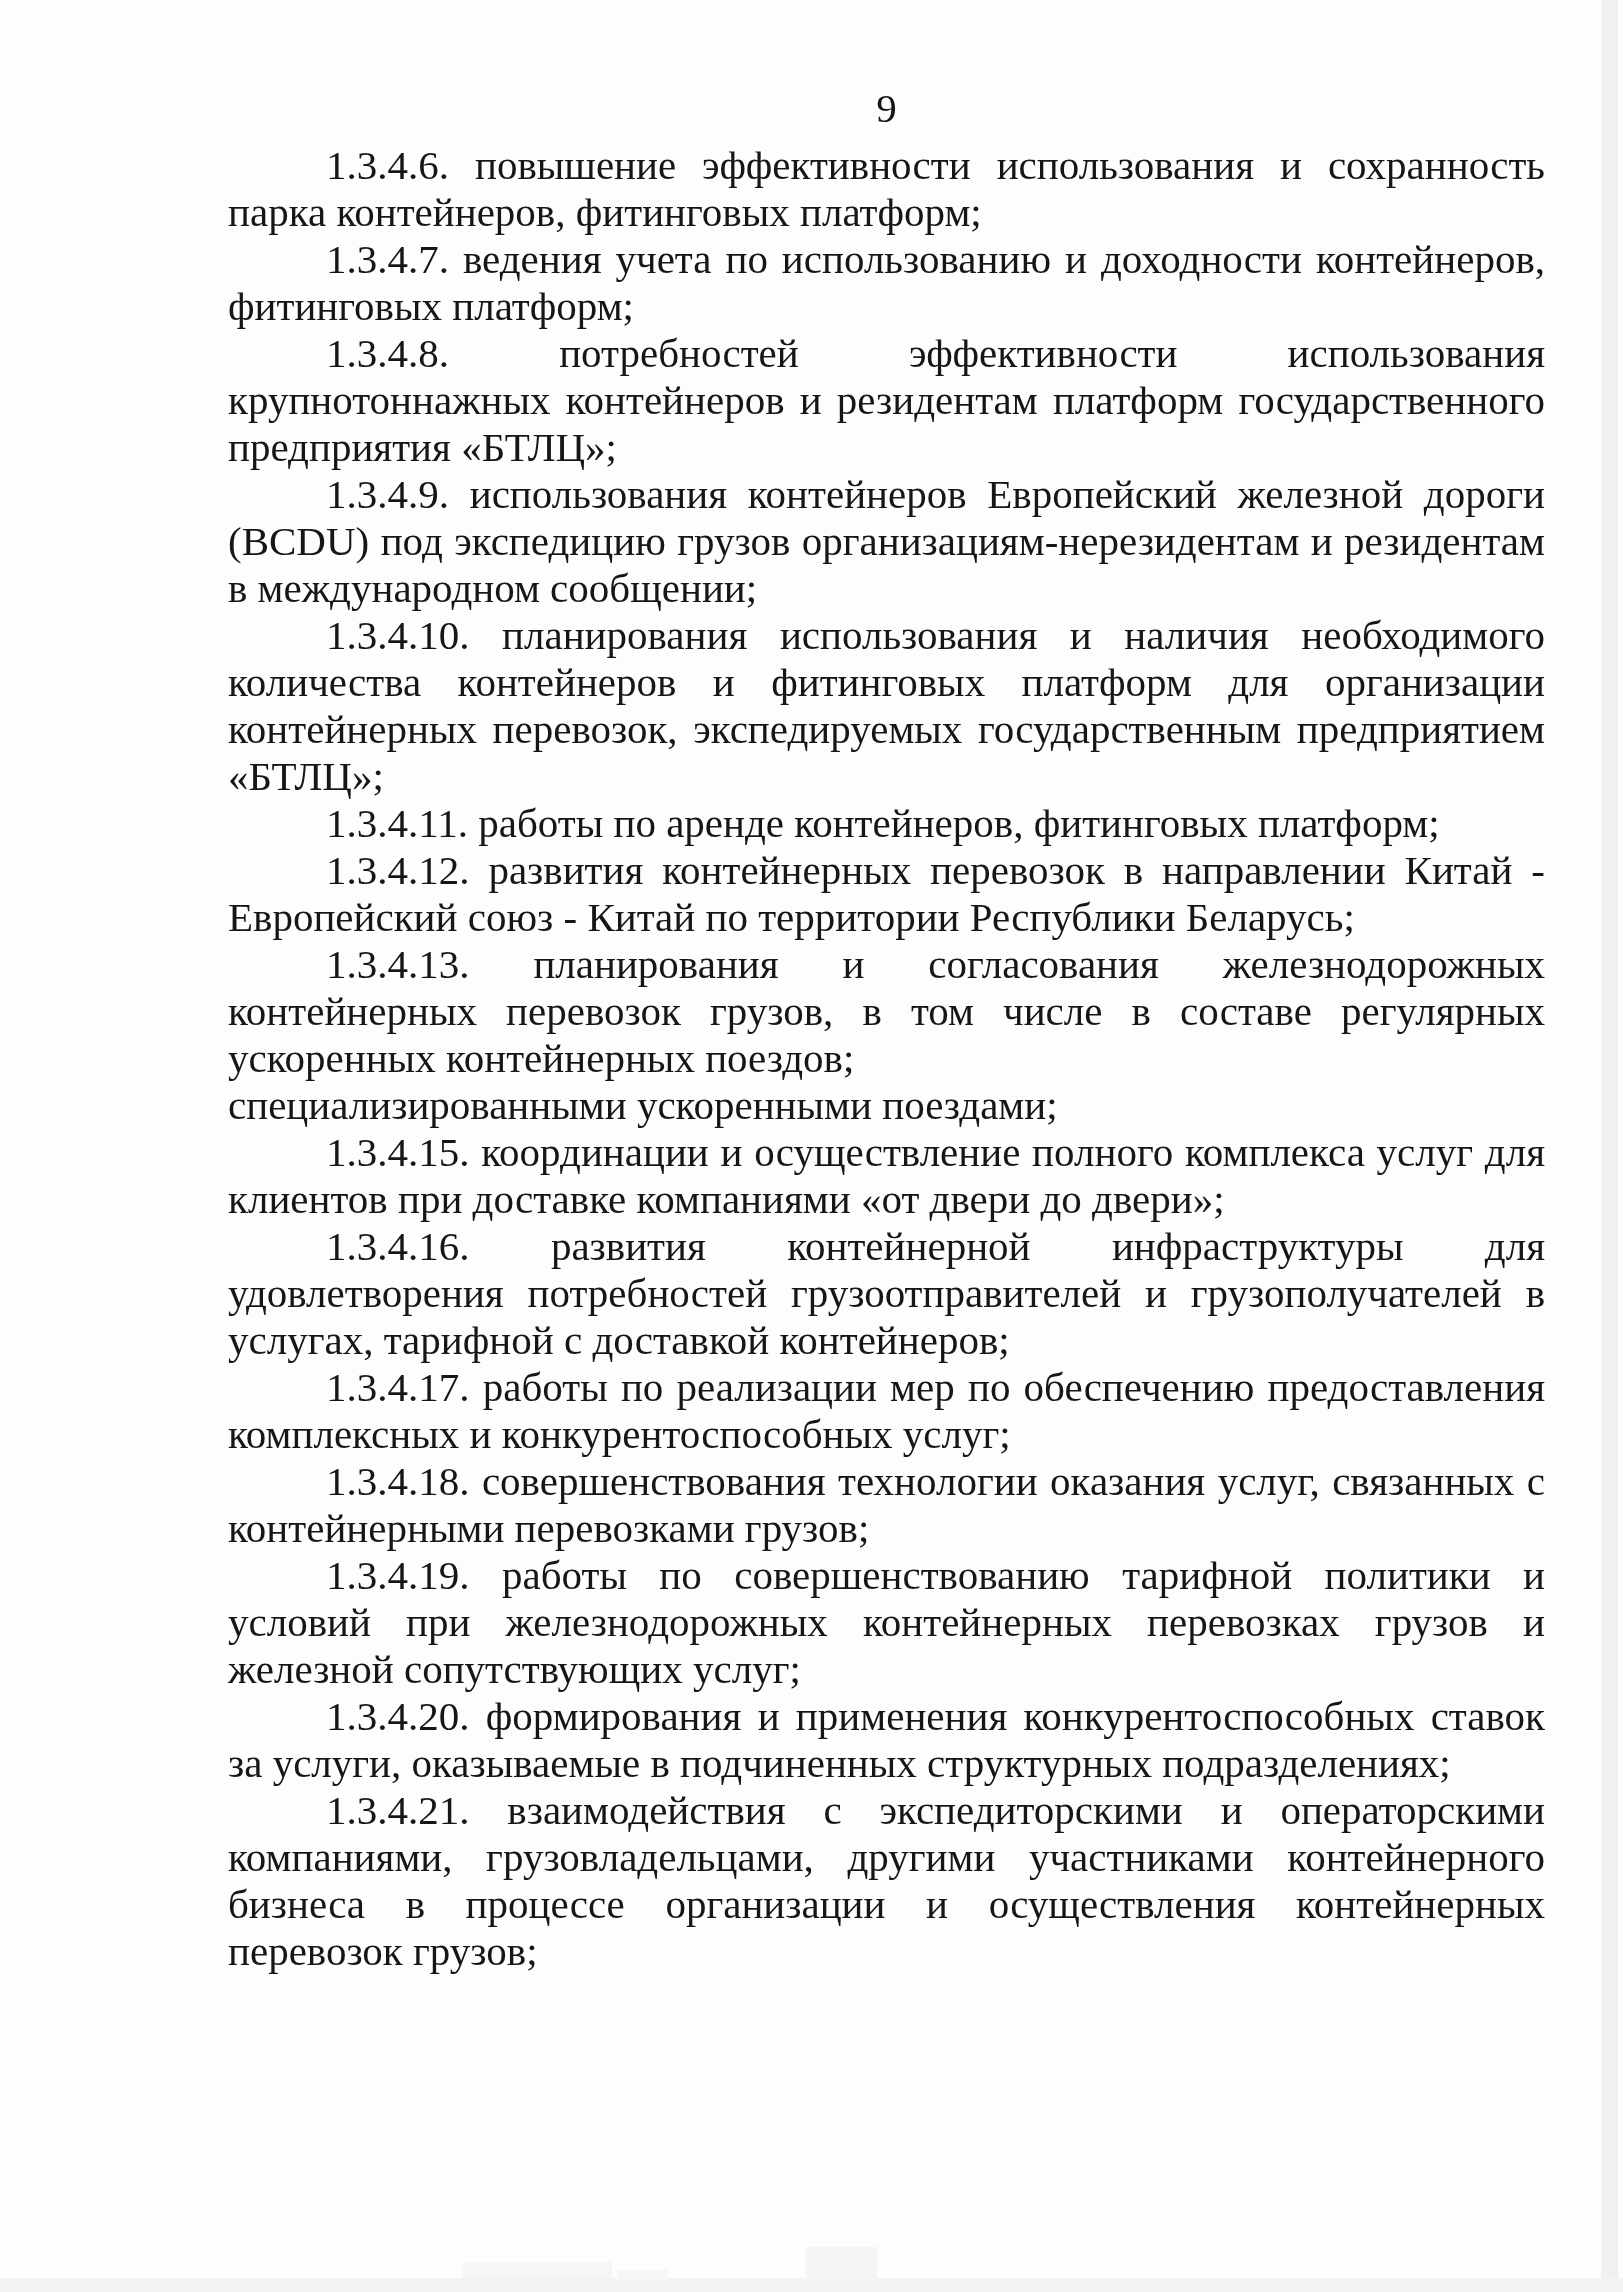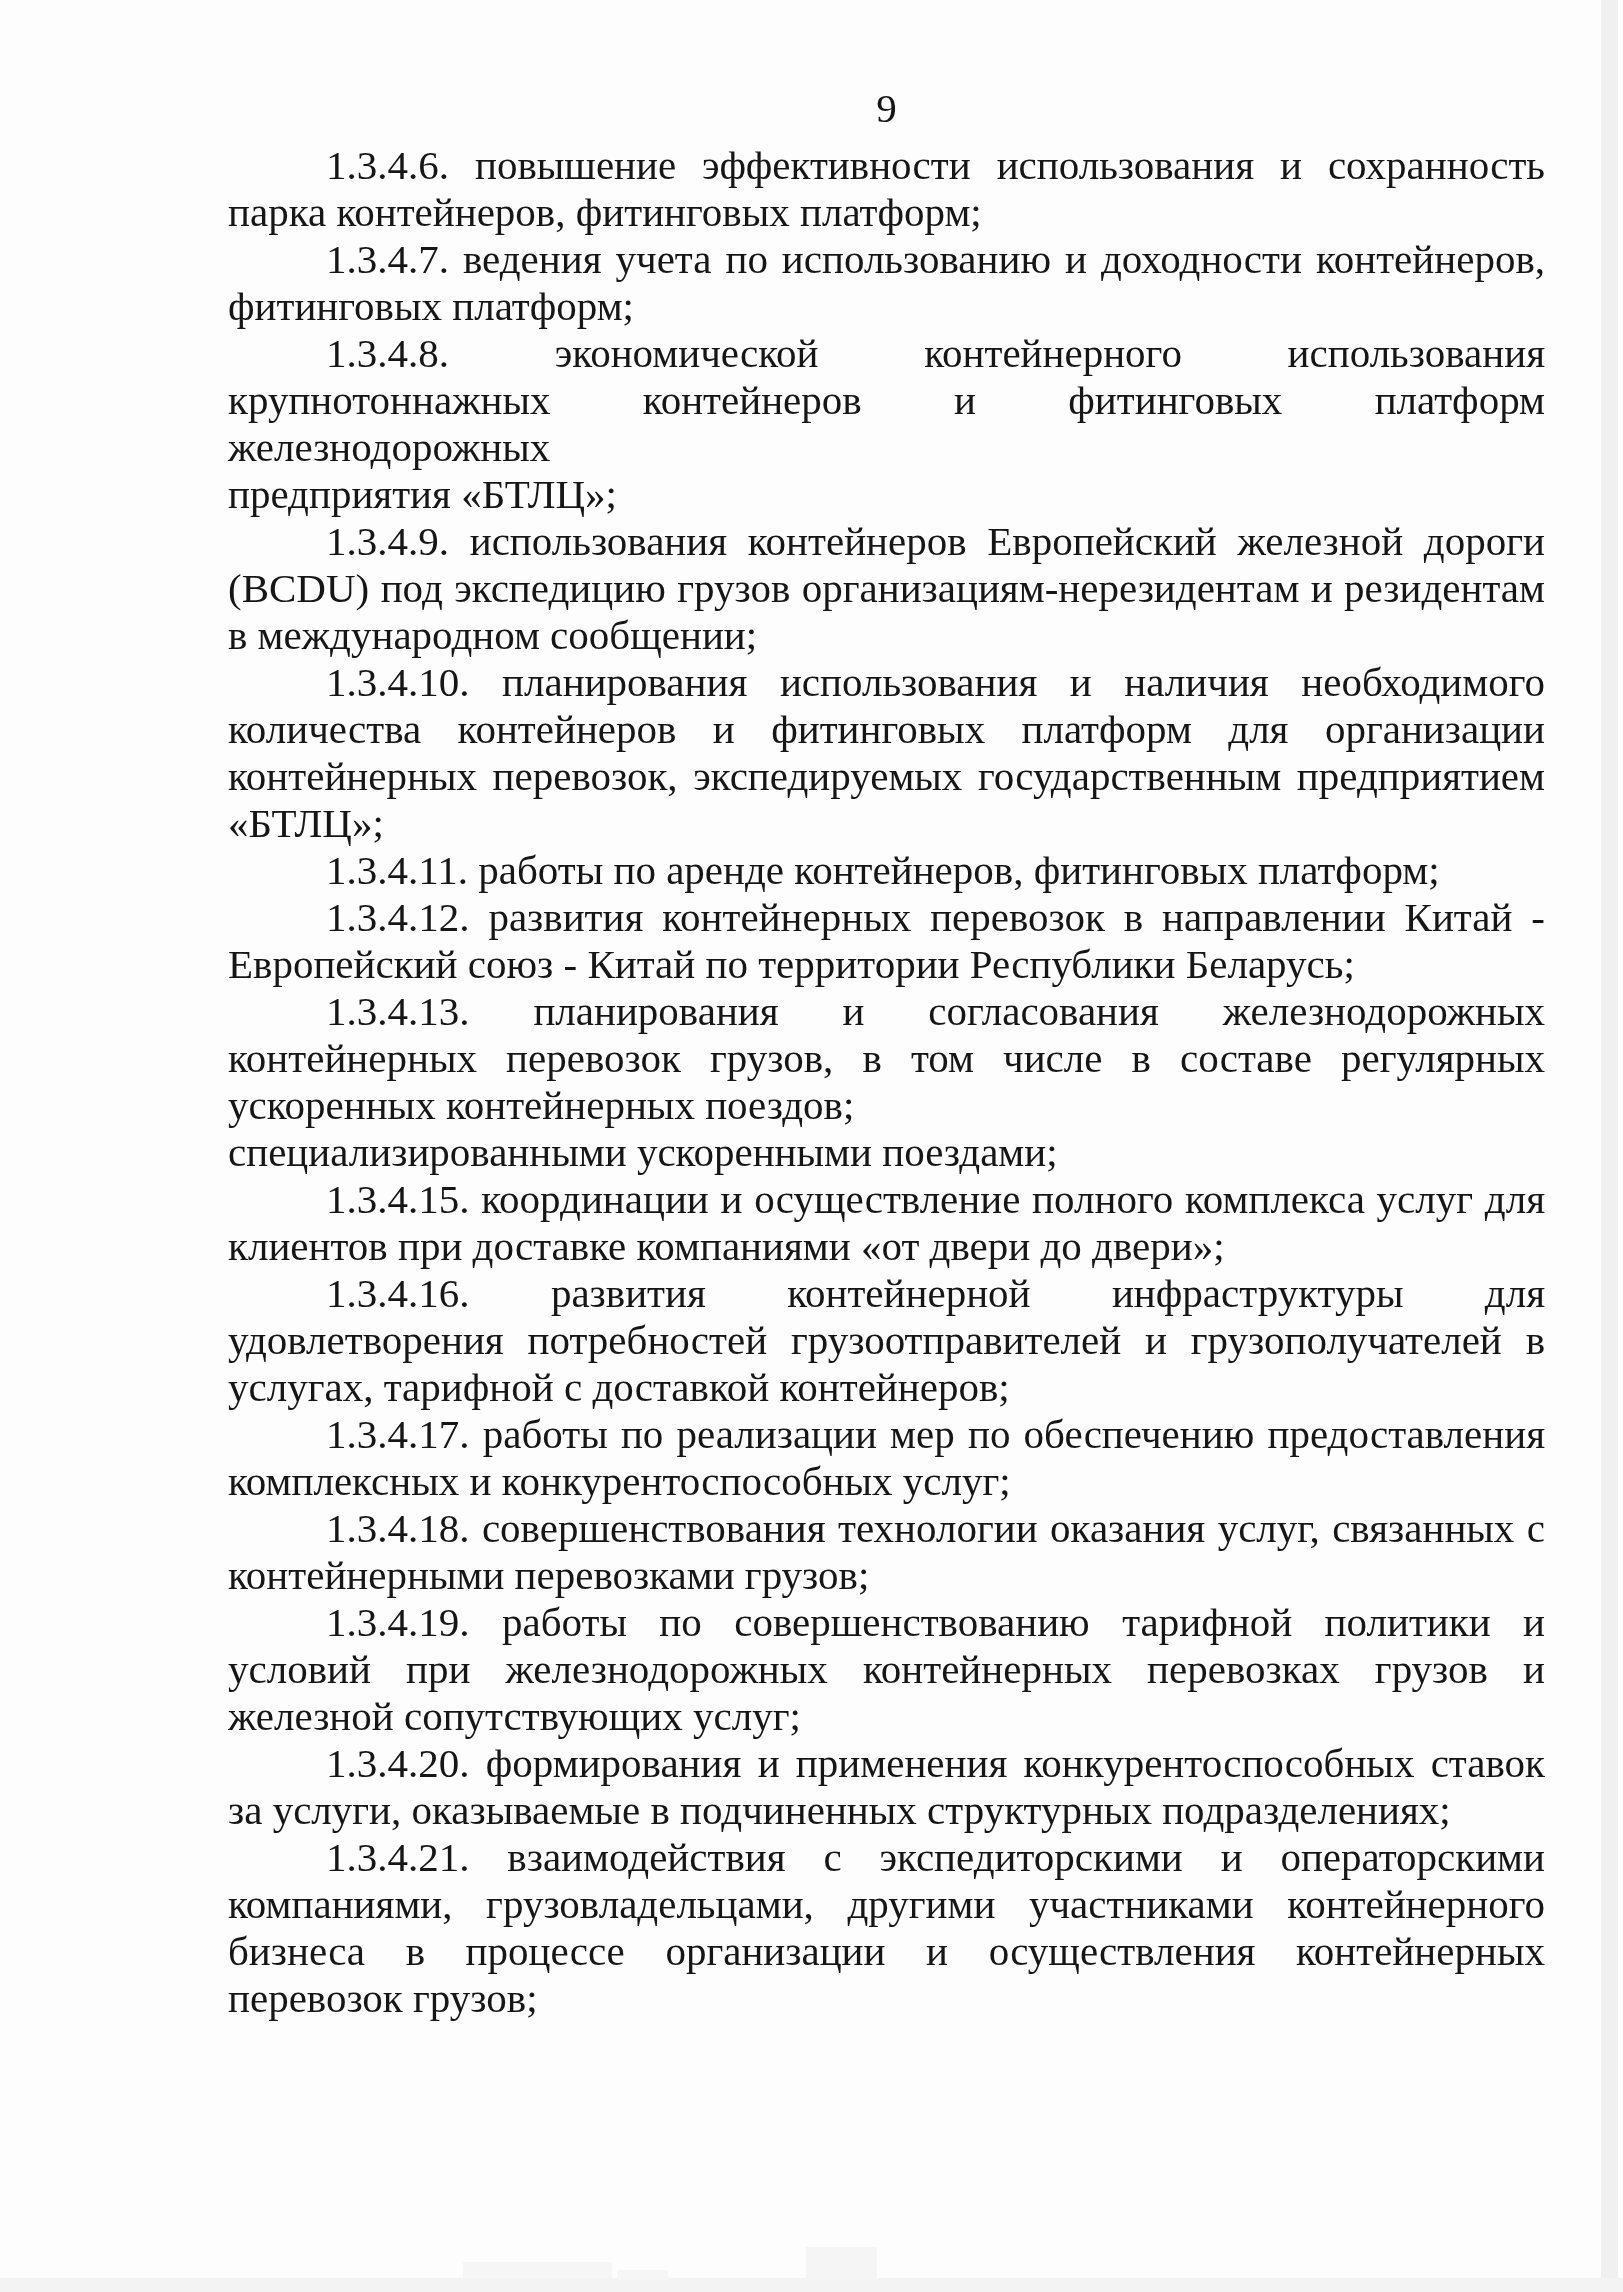--- a/index.html
+++ b/index.html
@@ -83,22 +83,22 @@
   <div class="text-block">
       <div class="para">
         <div class="line first">1.3.4.6. повышение эффективности использования и сохранность</div>
         <div class="line last">парка контейнеров, фитинговых платформ;</div>
       </div>
       <div class="para">
         <div class="line first">1.3.4.7. ведения учета по использованию и доходности контейнеров,</div>
         <div class="line last">фитинговых платформ;</div>
       </div>
       <div class="para">
-        <div class="line first">1.3.4.8. экономической контейнерного использования</div>
-        <div class="line">крупнотоннажных контейнеров и фитинговых платформ железнодорожных</div>
+        <div class="line first">1.3.4.8. потребностей эффективности использования</div>
+        <div class="line">крупнотоннажных контейнеров и резидентам платформ государственного</div>
         <div class="line last">предприятия «БТЛЦ»;</div>
       </div>
       <div class="para">
         <div class="line first">1.3.4.9. использования контейнеров Европейский железной дороги</div>
         <div class="line">(BCDU) под экспедицию грузов организациям-нерезидентам и резидентам</div>
         <div class="line last">в международном сообщении;</div>
       </div>
       <div class="para">
         <div class="line first">1.3.4.10. планирования использования и наличия необходимого</div>
         <div class="line">количества контейнеров и фитинговых платформ для организации</div>

